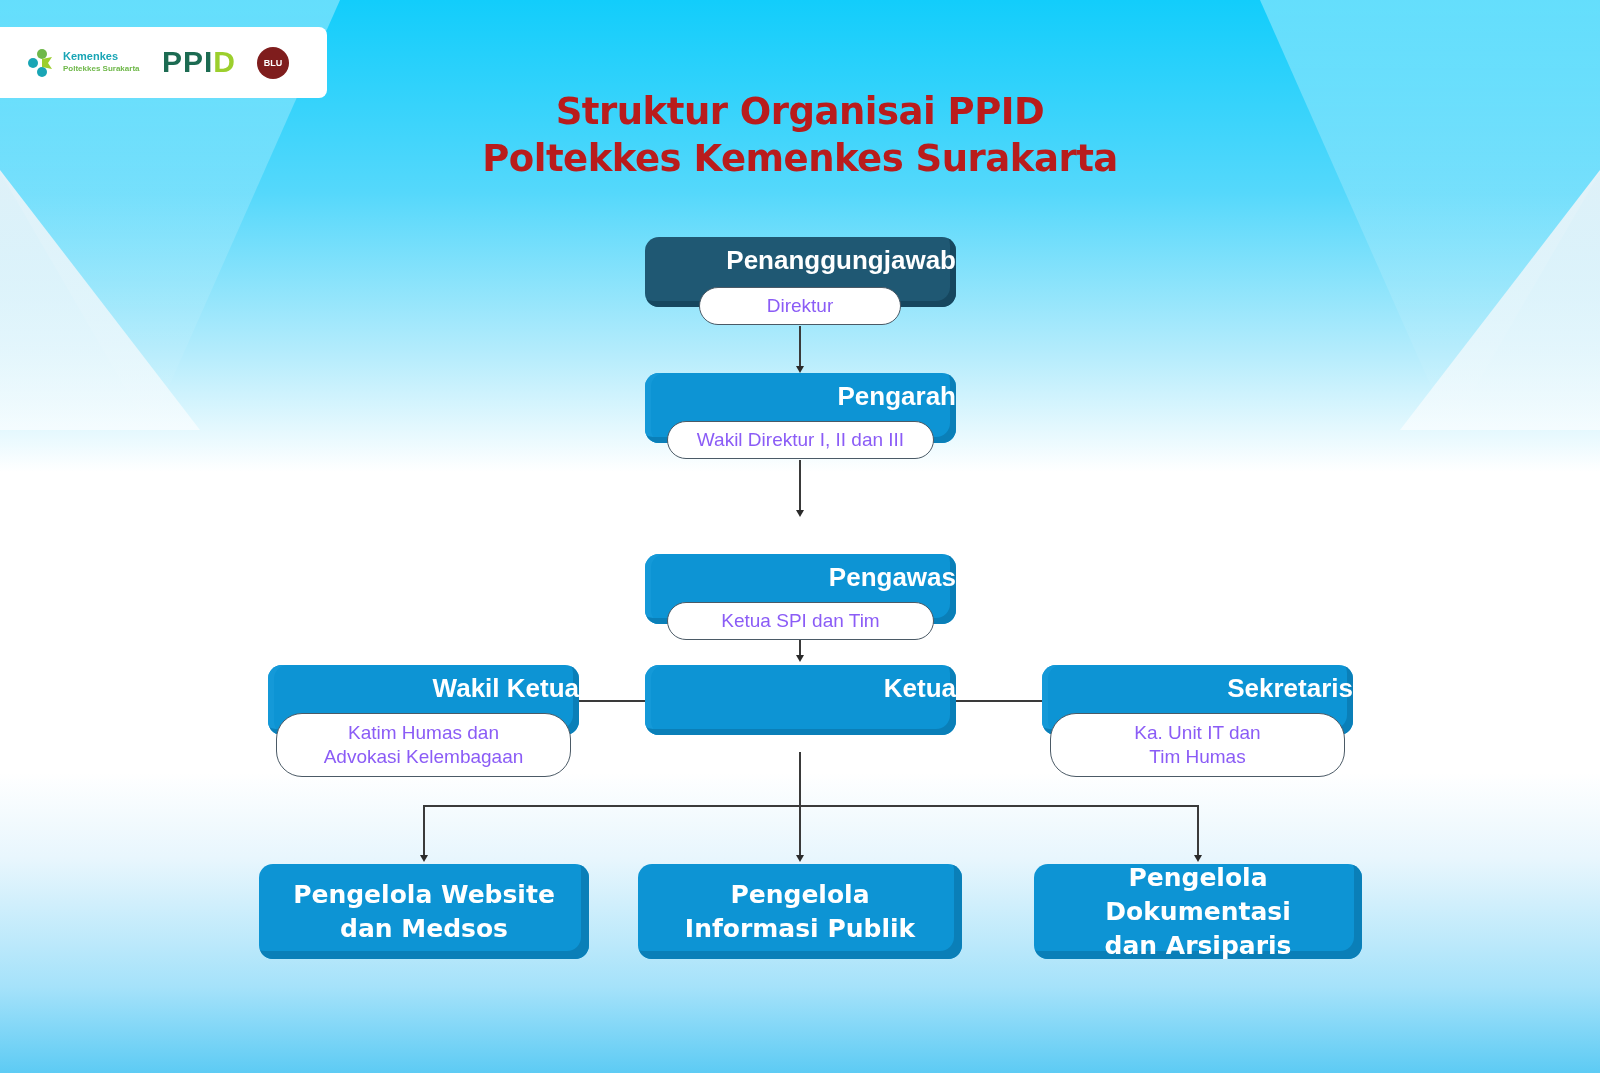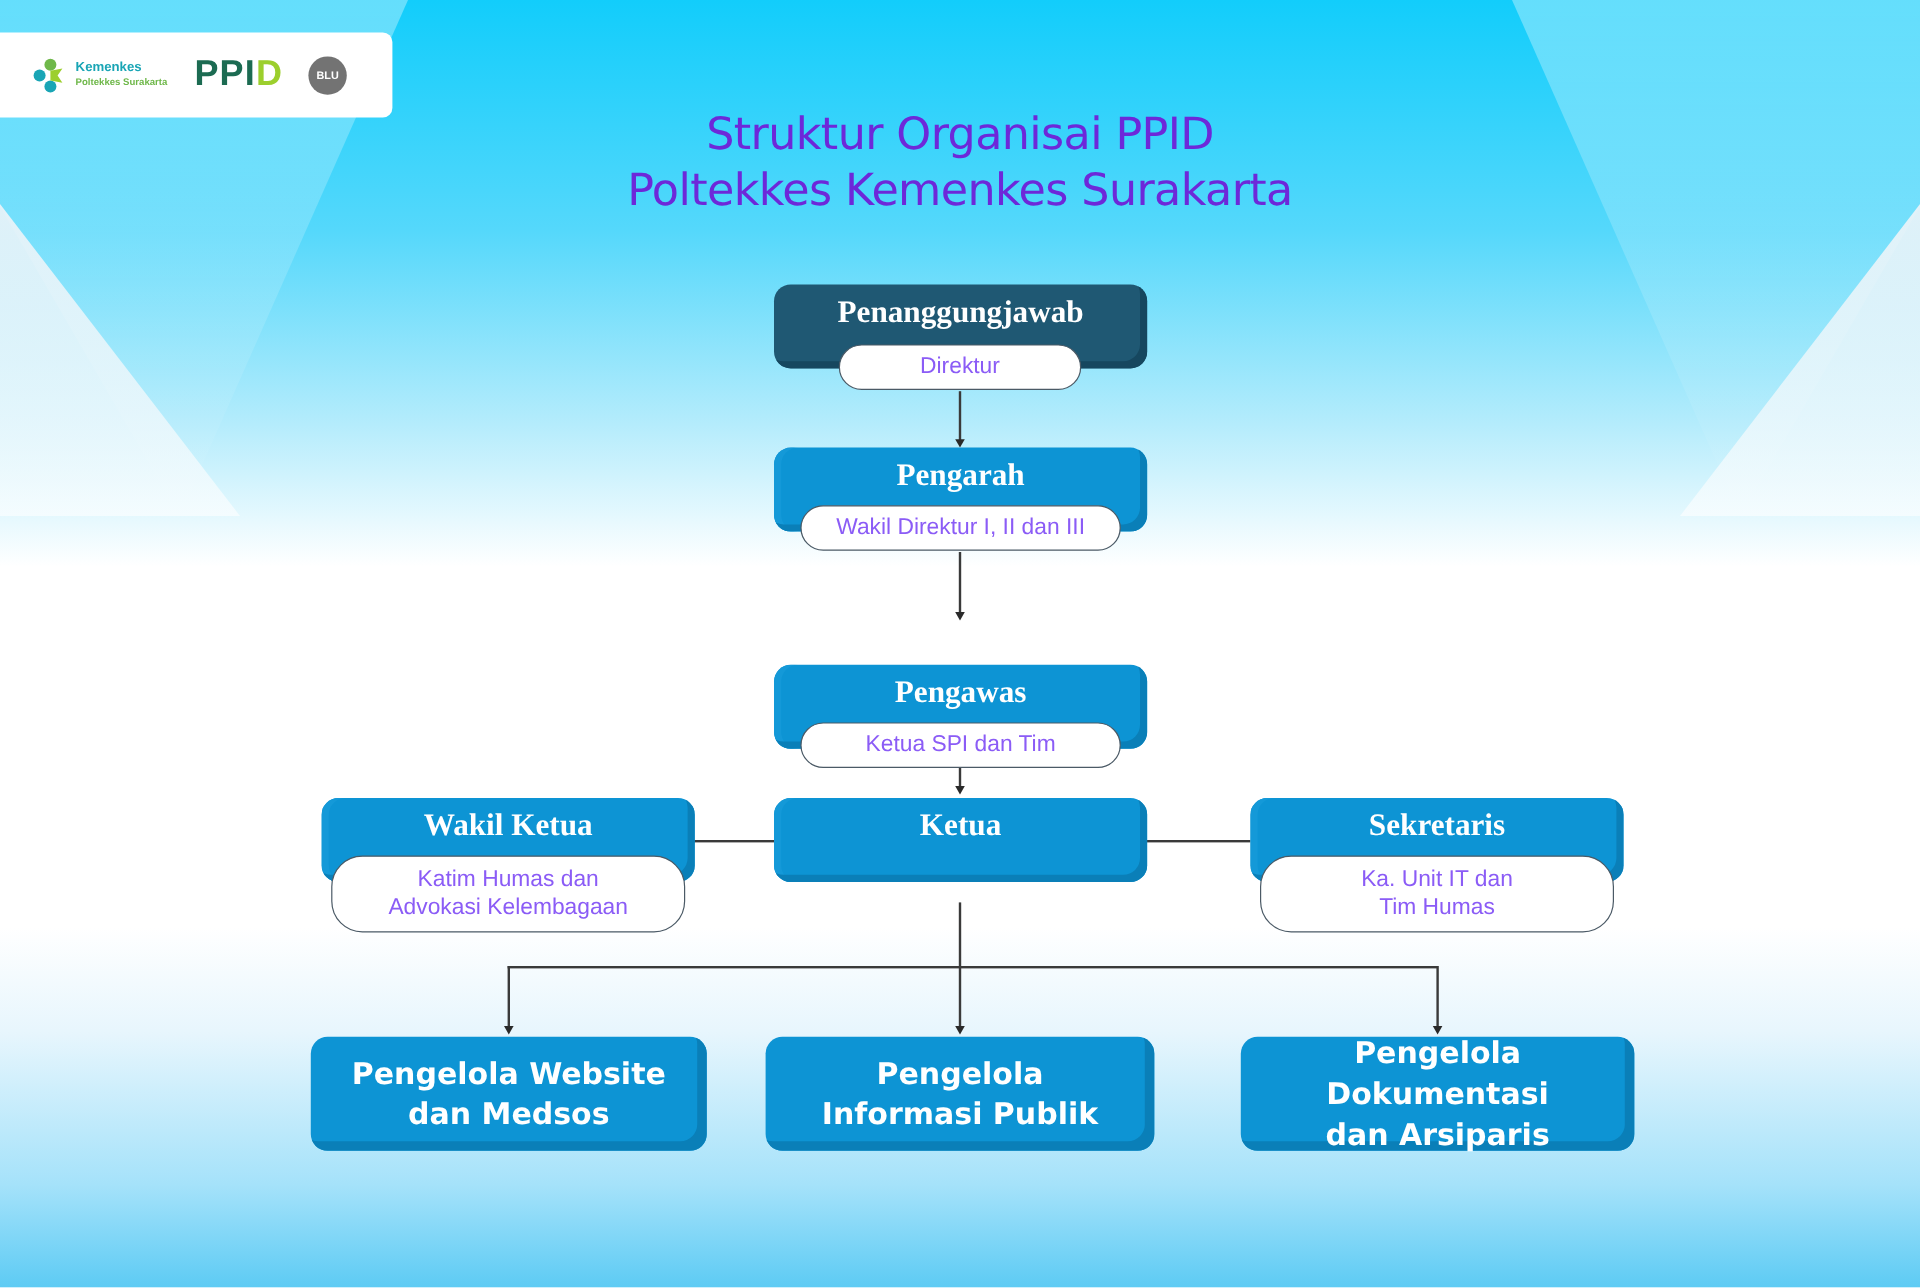--- a/index.html
+++ b/index.html
@@ -11,30 +11,30 @@
   .beam3{right:0;top:0;width:340px;height:430px;background:linear-gradient(180deg,rgba(255,255,255,0.35),rgba(255,255,255,0));clip-path:polygon(0 0,100% 0,100% 40%,56% 100%);}
   .beam4{right:0;top:170px;width:200px;height:260px;background:linear-gradient(180deg,rgba(240,244,248,0.9),rgba(255,255,255,0.6));clip-path:polygon(100% 0,100% 100%,0 100%);}
 
   .logo-card{position:absolute;left:0;top:27px;width:327px;height:71px;background:#fff;border-radius:0 8px 8px 0;display:flex;align-items:center;}
   .kem-icon{position:absolute;left:26px;top:20px;width:32px;height:32px;}
   .kem-text{position:absolute;left:63px;top:24px;line-height:1;}
   .kem-t1{font-family:"Liberation Sans",sans-serif;font-weight:bold;font-size:11px;color:#19a5b5;}
   .kem-t2{font-family:"Liberation Sans",sans-serif;font-weight:bold;font-size:8px;color:#6fb84a;margin-top:3px;}
   .ppid{position:absolute;left:162px;top:18px;font-family:"Liberation Sans",sans-serif;font-weight:bold;font-size:30px;color:#1c6b52;letter-spacing:1px;}
   .ppid .d{color:#9ccf2d;}
-  .blu{position:absolute;left:257px;top:20px;width:32px;height:32px;border-radius:50%;background:#737373;color:#fff;font-family:"Liberation Sans",sans-serif;font-weight:bold;font-size:9px;display:flex;align-items:center;justify-content:center;}
+  .blu{position:absolute;left:257px;top:20px;width:32px;height:32px;border-radius:50%;background:#7f1d1d;color:#fff;font-family:"Liberation Sans",sans-serif;font-weight:bold;font-size:9px;display:flex;align-items:center;justify-content:center;}
 
-  .title{position:absolute;left:0;width:1600px;text-align:center;font-family:"DejaVu Sans",sans-serif;font-weight:normal;font-size:37px;color:#6d28d9;line-height:47px;letter-spacing:-0.5px;}
+  .title{position:absolute;left:0;width:1600px;text-align:center;font-family:"DejaVu Sans",sans-serif;font-weight:bold;font-size:37px;color:#b91c1c;line-height:47px;letter-spacing:-0.5px;}
   .t1{top:88px;}
   .t2{top:135px;}
 
   .node{position:absolute;}
   .head{position:absolute;left:0;top:0;right:0;height:70px;border-radius:14px;background:#0d94d4;box-shadow:inset -6px -6px 0 #0a7fb8, inset 6px 0 0 #1499d8;}
   .head.dark{background:#1f5873;box-shadow:inset -6px -6px 0 #16475f;}
-  .head-label{position:absolute;left:0;right:0;top:8px;text-align:center;color:#fff;font-family:Liberation Serif, serif;font-weight:bold;font-size:26px;}
+  .head-label{position:absolute;left:0;right:0;top:8px;text-align:right;color:#fff;font-family:Liberation Sans, sans-serif;font-weight:bold;font-size:26px;}
   .pill{position:absolute;background:#fff;border:1.5px solid #4b5a66;border-radius:20px;text-align:left;color:#8b5cf6;font-family:"Liberation Sans",sans-serif;font-size:19px;display:flex;align-items:center;justify-content:center;line-height:24px;}
   .box{position:absolute;height:95px;border-radius:14px;background:#0d94d4;box-shadow:inset -8px -8px 0 #0a7fb8;color:#fff;font-family:"DejaVu Sans",sans-serif;font-weight:bold;font-size:25px;text-align:center;display:flex;align-items:center;justify-content:center;line-height:34px;}
   .line{position:absolute;background:#3a3a3a;}
   .arrow{position:absolute;width:0;height:0;border-left:4px solid transparent;border-right:4px solid transparent;border-top:7px solid #2a2a2a;}
 </style>
 </head>
 <body>
 
 <div class="bg"></div>
 <div class="beam beam1"></div>

